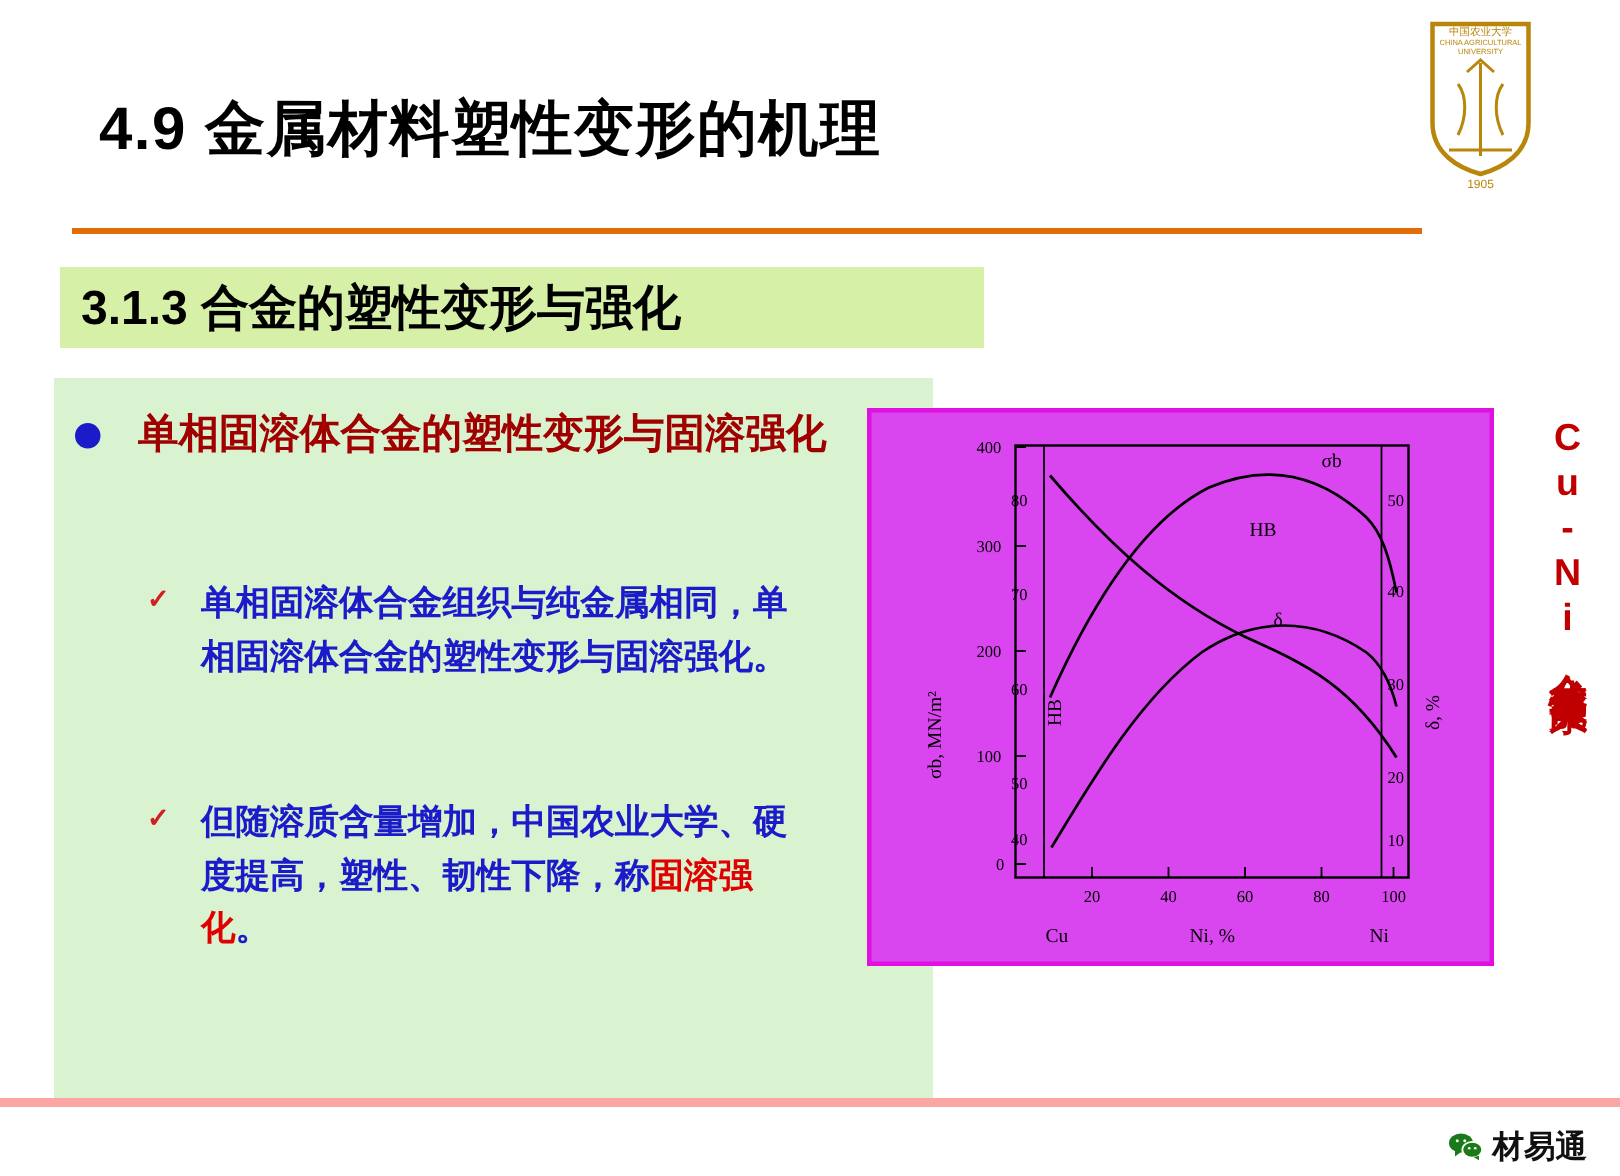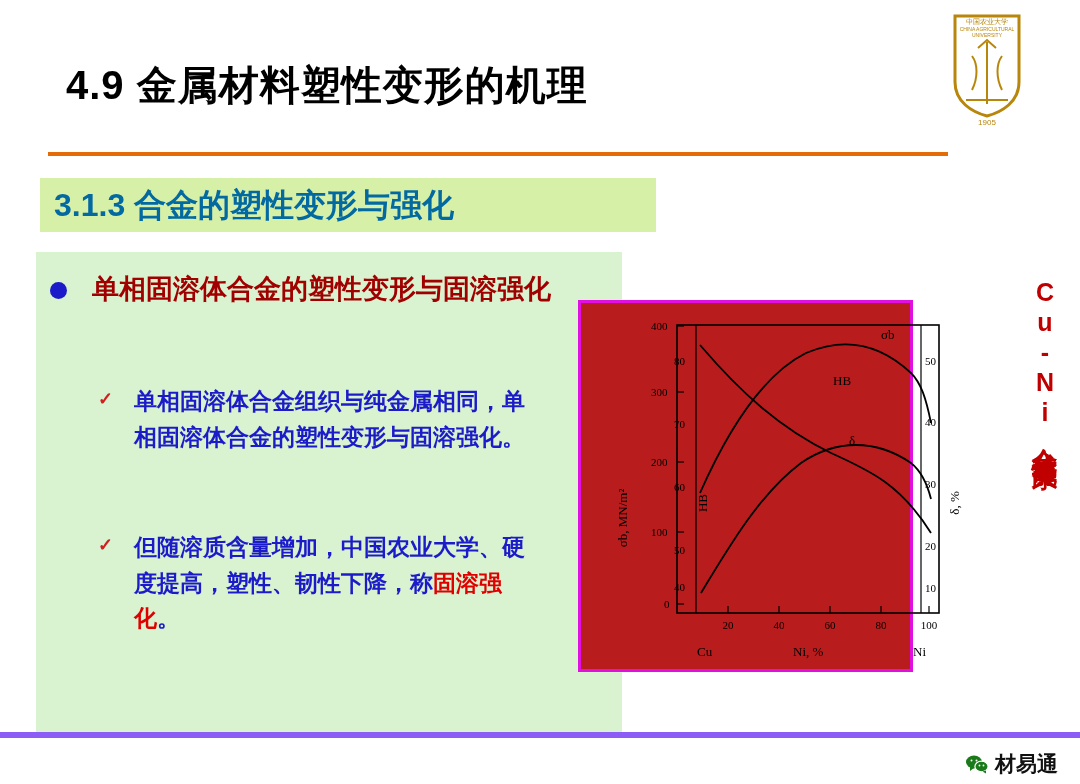--- a/index.html
+++ b/index.html
@@ -84,21 +84,21 @@
     width: 616px;
     height: 54px;
     background: #d6f0a8;
   }
   .section-band .section-label {
     position: absolute;
     left: 14px;
     top: 6px;
     font-size: 32px;
     font-weight: bold;
-    color: #0369a1;
+    color: #000000;
     white-space: nowrap;
   }
 
   
   .content-panel {
     position: absolute;
     left: 36px;
     top: 252px;
     width: 586px;
     height: 490px;
@@ -156,26 +156,25 @@
   }
   .sub-item-1 { top: 132px; }
   .sub-item-2 { top: 278px; }
   .hl-red { color: #e00000; }
 
   
   .figure-box {
     position: absolute;
     left: 578px;
     top: 272px;
-    width: 335px;
+    width: 418px;
     height: 372px;
     border: 3px solid #e010e0;
-    background: #b91c1c;
+    background: #d946ef;
     box-sizing: border-box;
-    margin-top: 28px;
   }
   .figure-svg {
     position: absolute;
     left: 0;
     top: 0;
   }
 
   
   .fig-caption {
     position: absolute;
@@ -192,21 +191,21 @@
   }
 
   
   .footer-bar {
     position: absolute;
     left: 0;
     bottom: 0;
     width: 1080px;
     height: 46px;
     background: #ffffff;
-    border-top: 6px solid #8b5cf6;
+    border-top: 6px solid #fca5a5;
   }
   .footer-green {
     position: absolute;
     left: 0;
     bottom: 40px;
     width: 1080px;
     height: 8px;
     background: #1a7a1a;
   }
   .footer-brand {

